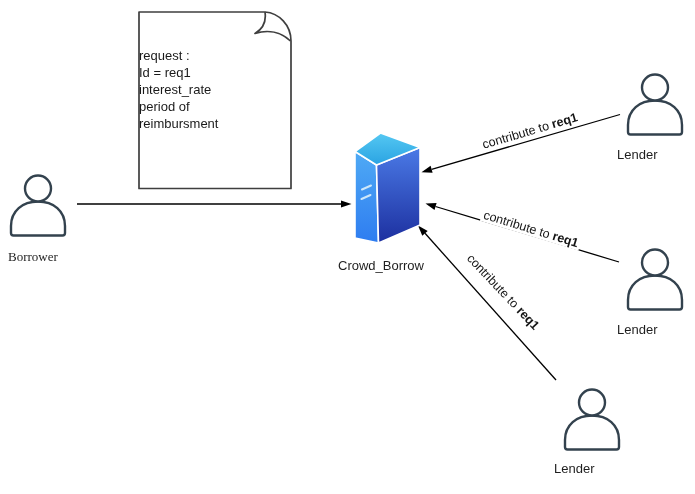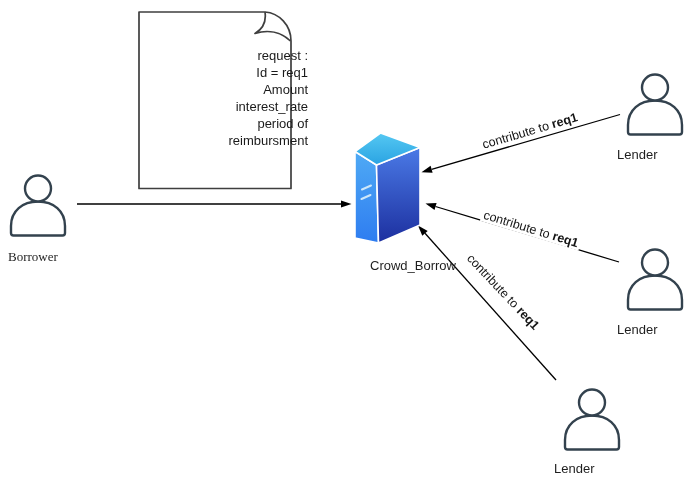--- a/index.html
+++ b/index.html
@@ -7,21 +7,21 @@
     position:relative; width:695px; height:494px; background:#ffffff;
     font-family:"Liberation Sans", sans-serif; overflow:hidden;
   }
   #diagram-svg { position:absolute; left:0; top:0; }
   .node-label {
     position:absolute; font-size:13px; color:#1e1e1e; text-align:left;
     line-height:15px; white-space:nowrap;
   }
   .note-text {
     position:absolute; left:139px; top:47px; width:169px;
-    font-size:13px; line-height:17px; color:#1a1a1a; text-align:right;
+    font-size:13px; line-height:17px; color:#1a1a1a; text-align:left;
   }
   .note-text .bold { font-weight:normal; }
   .edge-label {
     position:absolute; font-size:12.5px; color:#141414; white-space:nowrap;
     background:#ffffff; padding:0 2px; transform-origin:center;
   }
   .edge-label .req { font-weight:bold; }
 </style>
 </head>
 <body>
@@ -80,28 +80,27 @@
       <use href="#person" transform="translate(8,174)"></use>
       <use href="#person" transform="translate(625,73)"></use>
       <use href="#person" transform="translate(625,248)"></use>
       <use href="#person" transform="translate(562,388)"></use>
     </g>
   </svg>
 
   <div class="note-text">
     <div>request :</div>
     <div class="bold">Id = req1</div>
-    <div>Amount</div>
     <div>interest_rate</div>
     <div>period of</div>
     <div>reimbursment</div>
   </div>
 
   <div class="node-label" style="left:8px; top:249px; width:74px;font-family:Liberation Serif, serif;">Borrower</div>
-  <div class="node-label" style="left:338px; top:258px; width:100px;margin-left:32px;">Crowd_Borrow</div>
+  <div class="node-label" style="left:338px; top:258px; width:100px;">Crowd_Borrow</div>
   <div class="node-label" style="left:617px; top:147px; width:76px;">Lender</div>
   <div class="node-label" style="left:617px; top:322px; width:76px;">Lender</div>
   <div class="node-label" style="left:554px; top:461px; width:76px;">Lender</div>
 
   <div class="edge-label" style="left:530px; top:131px; transform:translate(-50%,-50%) rotate(-16.5deg);"><span>contribute to </span><span class="req">req1</span></div>
   <div class="edge-label" style="left:531px; top:229px; transform:translate(-50%,-50%) rotate(17deg);"><span>contribute to </span><span class="req">req1</span></div>
   <div class="edge-label" style="left:503px; top:292px; transform:translate(-50%,-50%) rotate(46.5deg);"><span>contribute to </span><span class="req">req1</span></div>
 
 </div>
 

